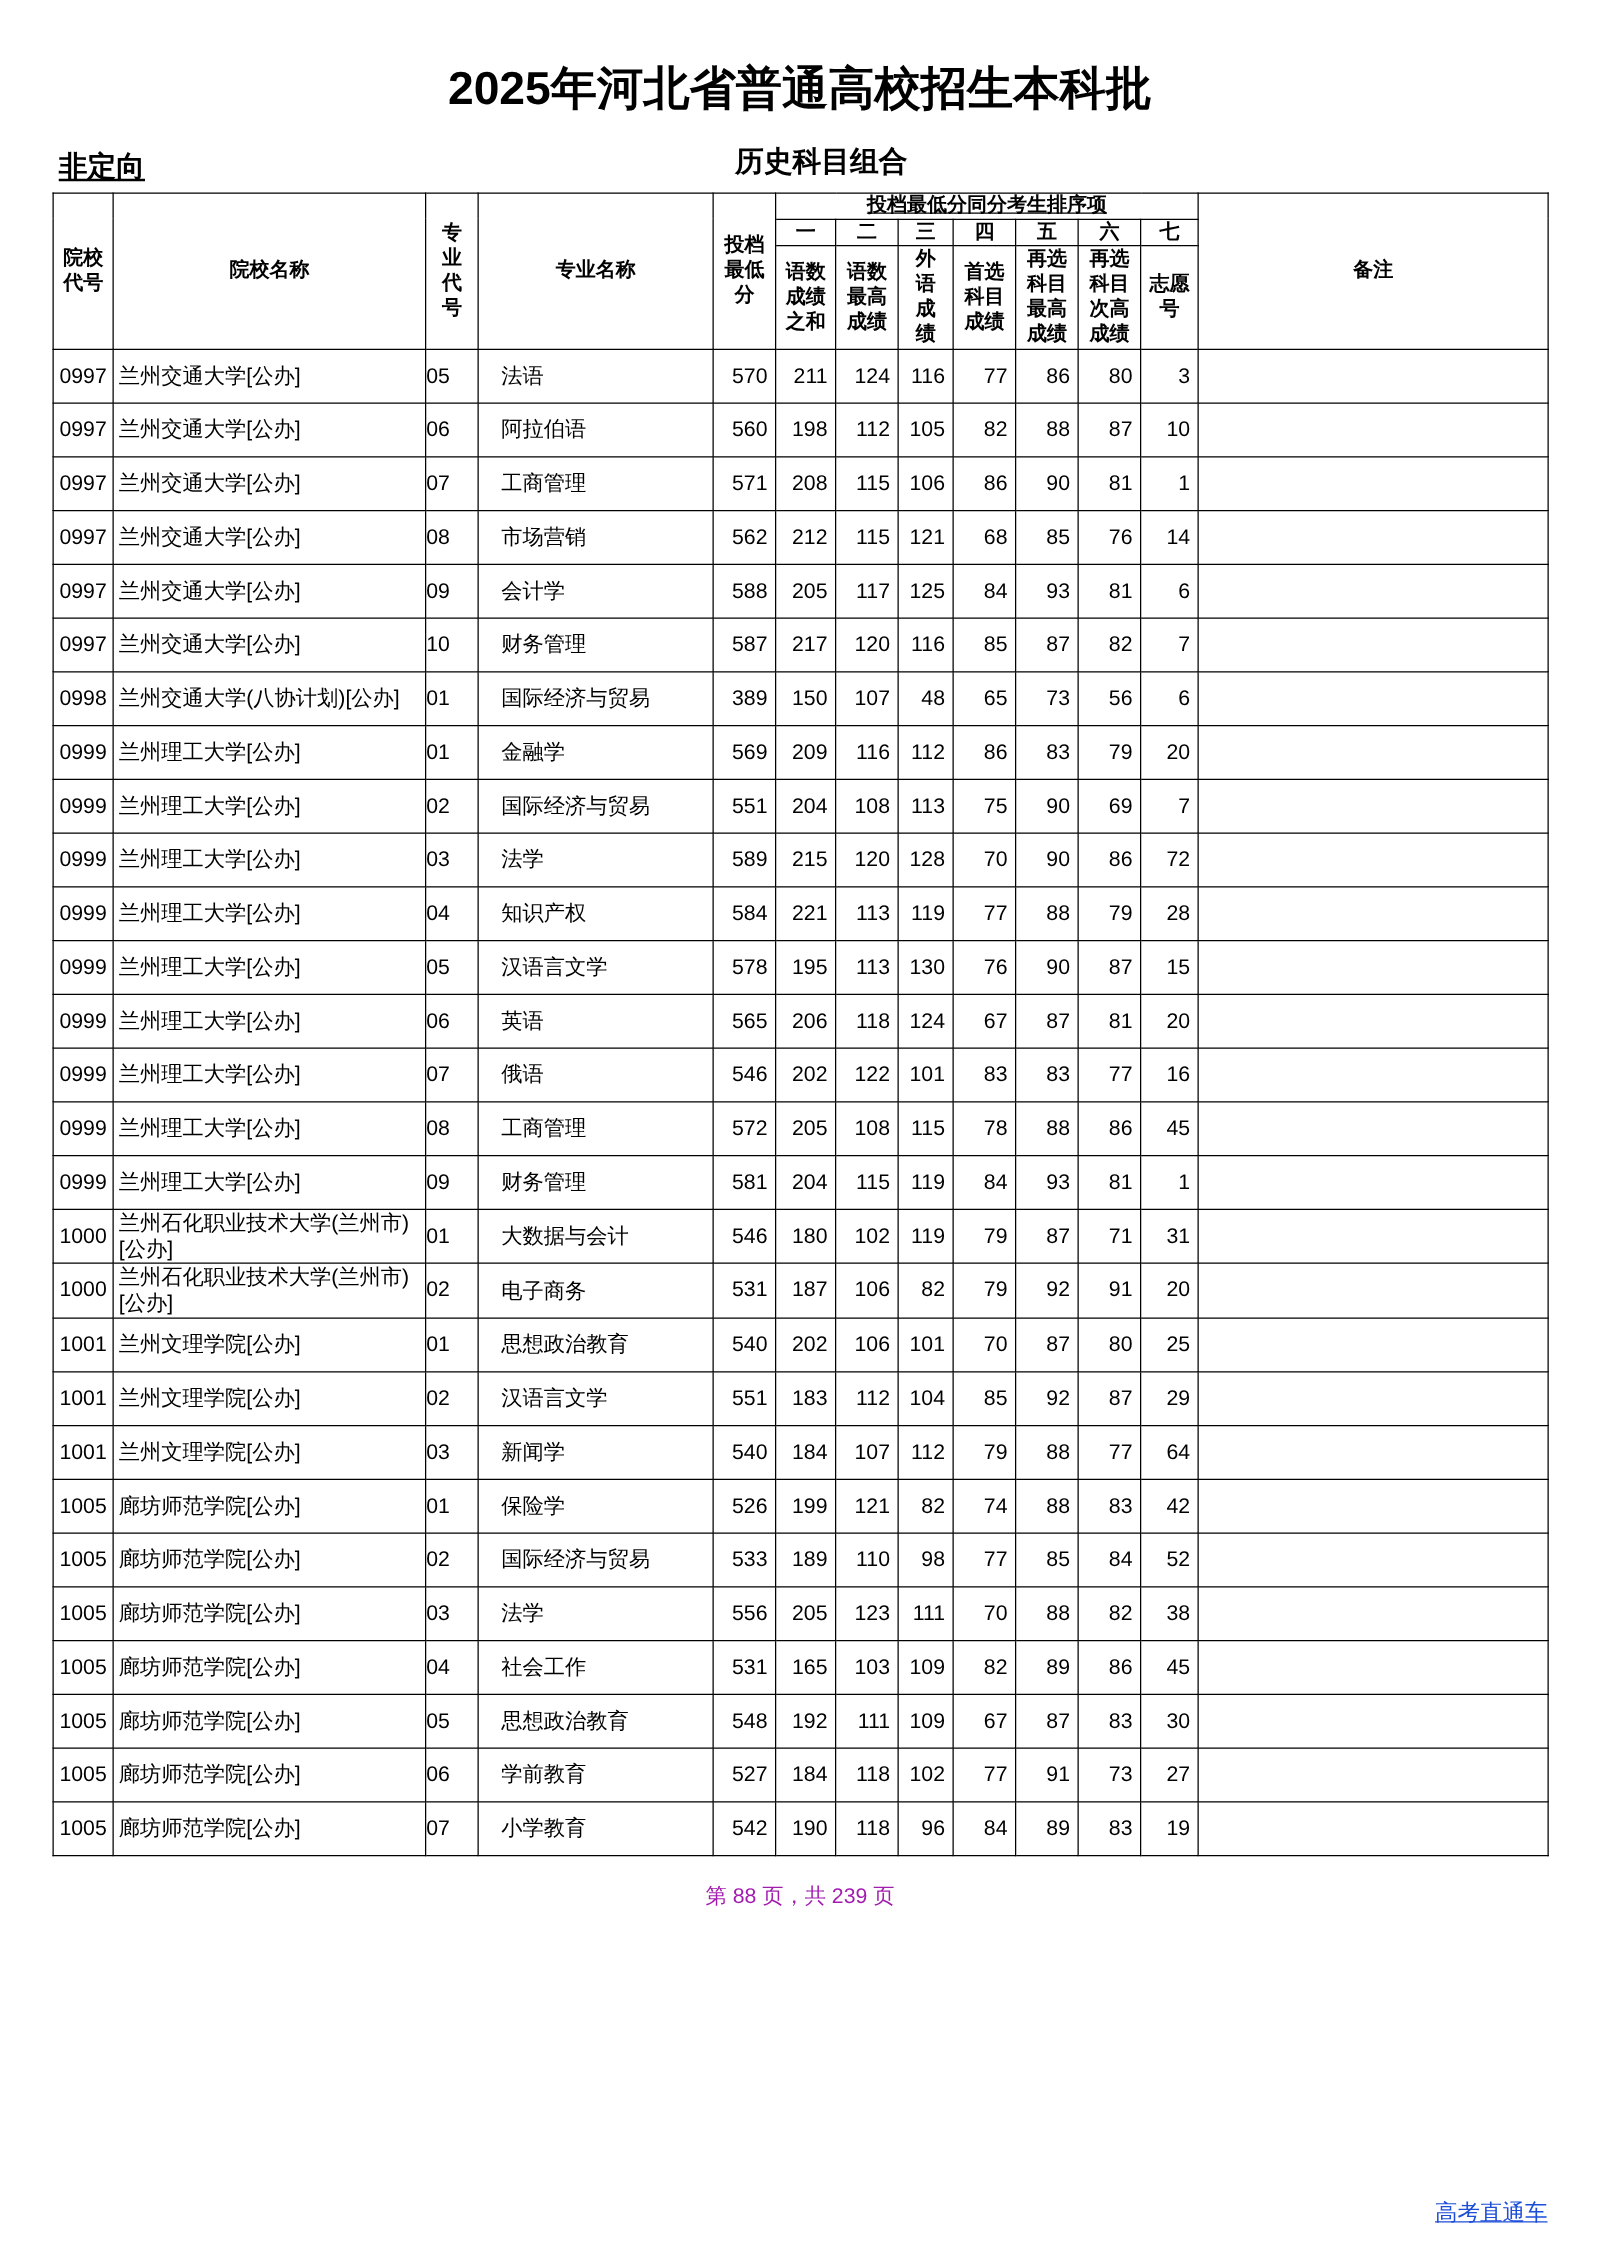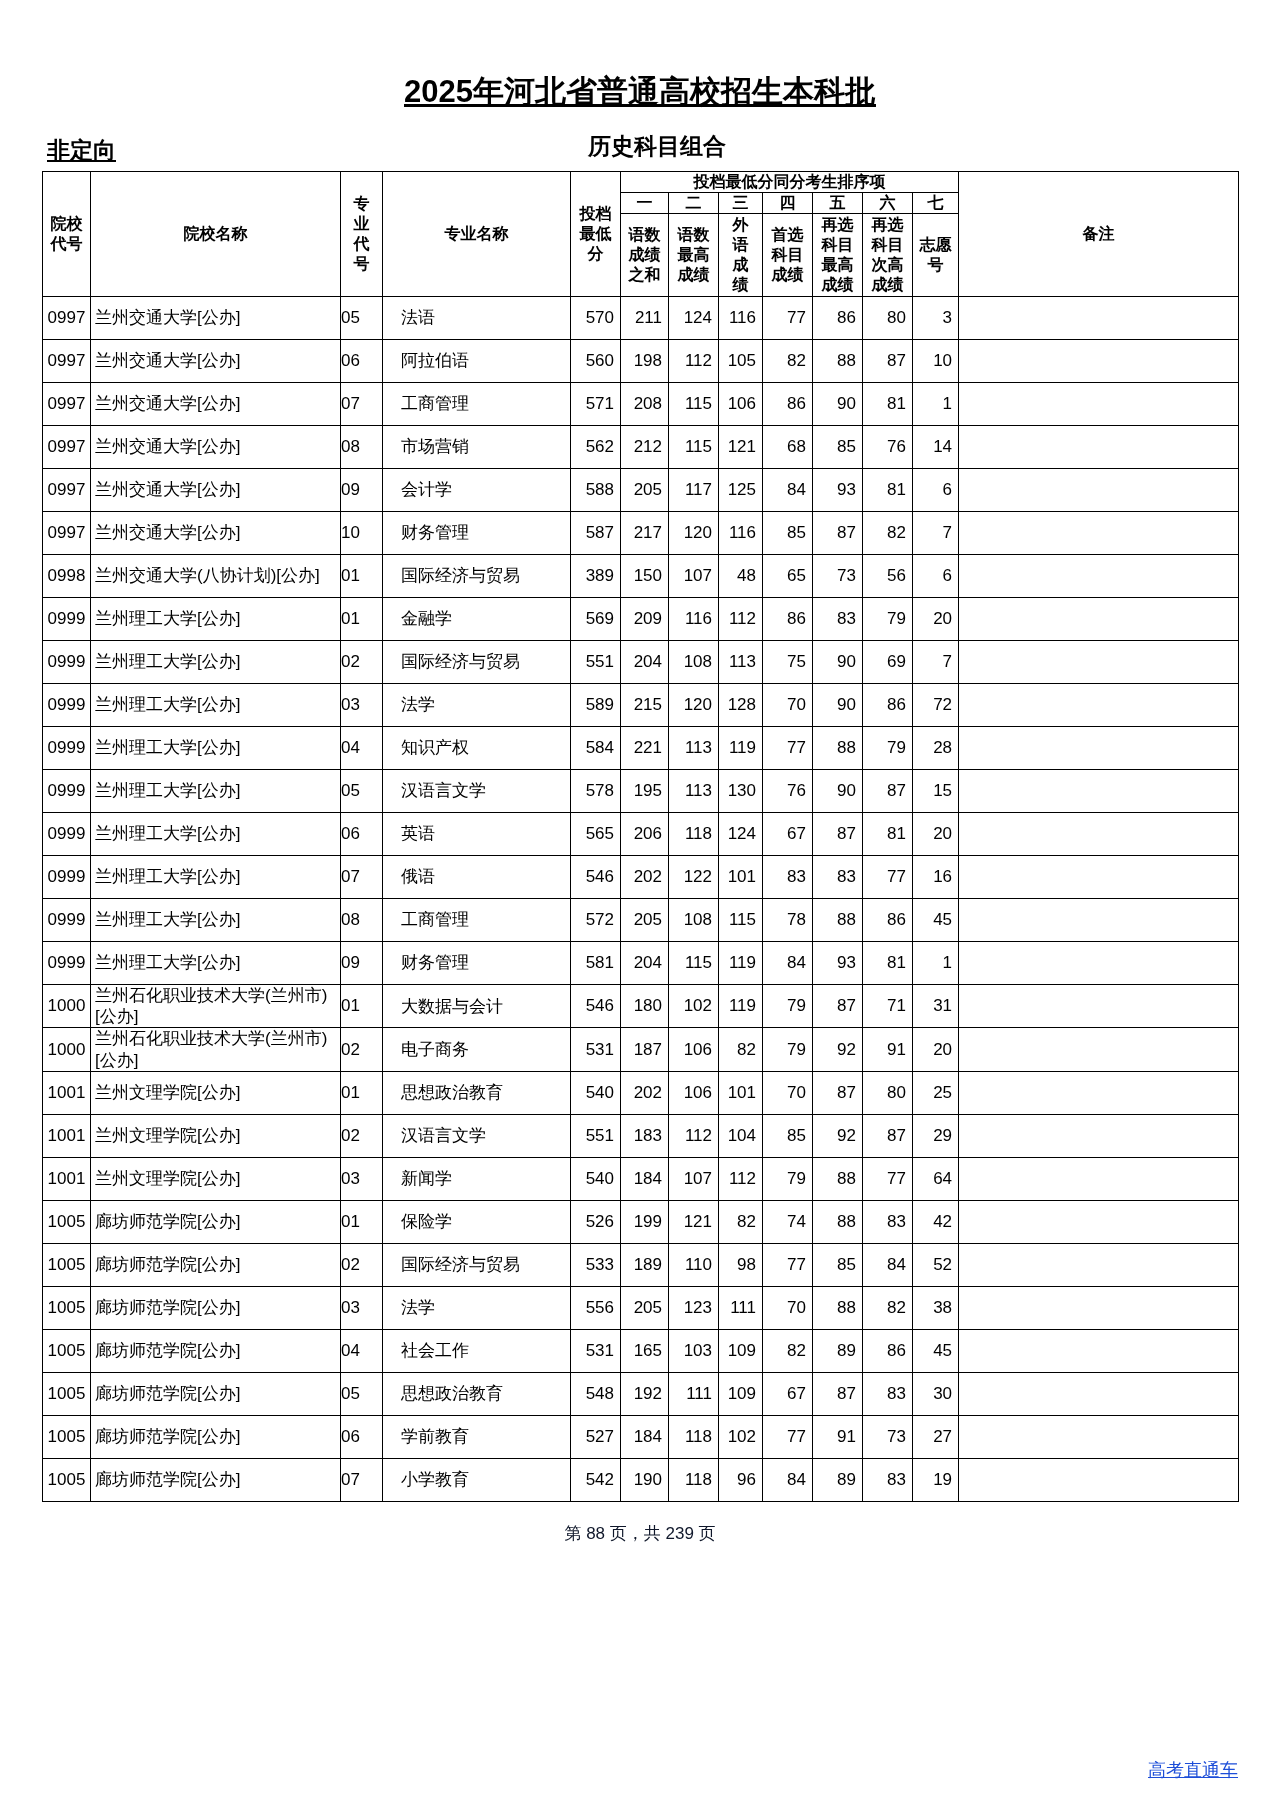--- a/index.html
+++ b/index.html
@@ -2,50 +2,50 @@
 <html><head>
 <meta charset="utf-8">
 <style>
   html,body{margin:0;padding:0;}
   body{
     width:1280px;height:1810px;position:relative;overflow:hidden;
     background:#ffffff;color:#000;
     font-family:"Liberation Sans","DejaVu Sans",sans-serif;
   }
   .title{
-    padding-top:70px;text-align:center;font-weight:bold;
-    font-size:31px;line-height:1.45;text-decoration:underline;
+    padding-top:44px;text-align:center;font-weight:bold;
+    font-size:37px;line-height:1.45;
   }
   .subhead{position:relative;height:34px;margin-top:16px;font-weight:bold;font-size:23px;}
   .subhead .left{position:absolute;left:47px;top:4px;text-decoration:underline;}
   .subhead .right{position:absolute;left:588px;top:0;}
   table.grid{
     border-collapse:collapse;table-layout:fixed;
     margin:6px 0 0 42px;width:1196px;
   }
   .grid th,.grid td{
     border:1px solid #000;
     overflow:hidden;
     vertical-align:middle;
   }
   .grid th{
     font-weight:bold;font-size:16px;text-align:center;
     padding:1px 6px;line-height:1.25;word-break:break-all;
   }
-  .grid th.group{height:20px;padding:0 0;}
+  .grid th.group{height:20px;padding:0 0;text-decoration:underline;}
   .grid th.numcol{height:20px;padding:0;}
   .grid td{height:42px;font-size:17px;padding:0;}
   td.c-code{text-align:center;}
   td.c-school{text-align:left;padding-left:4px;line-height:1.25;margin-left:40px;}
   td.c-mcode{text-align:left;margin-left:28px;}
   td.c-major{text-align:left;padding-left:18px;}
   td.c-num{text-align:right;padding-right:6px;}
   td.c-remark{}
   .footer{
-    margin-top:20px;text-align:center;font-size:17px;color:#0f172a;
+    margin-top:20px;text-align:center;font-size:17px;color:#a21caf;
   }
   .watermark{
     position:absolute;right:42px;bottom:28px;
     font-size:18px;color:#1d4ed8;text-decoration:underline;
   }
 </style>
 </head>
 <body>
 
 <div class="title">

